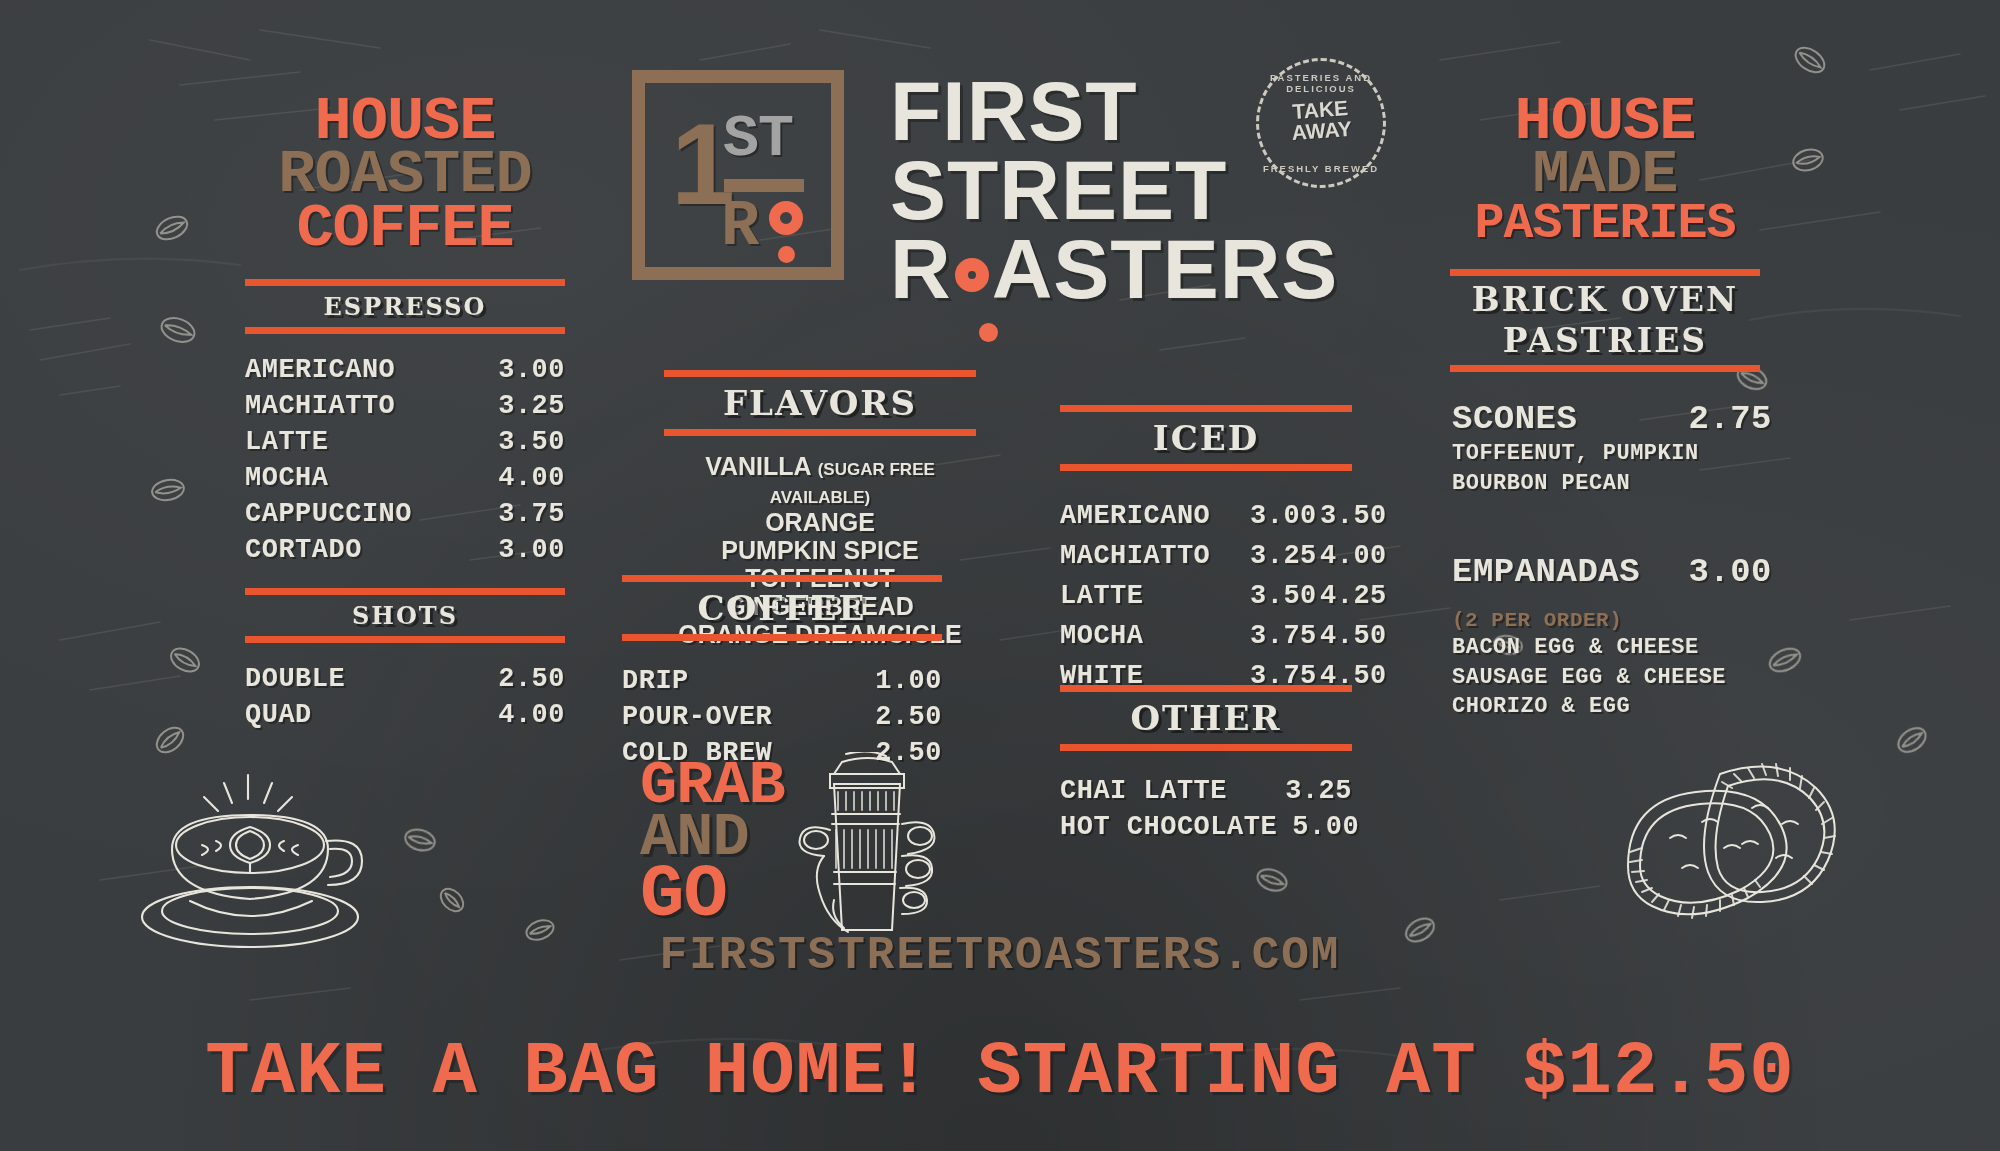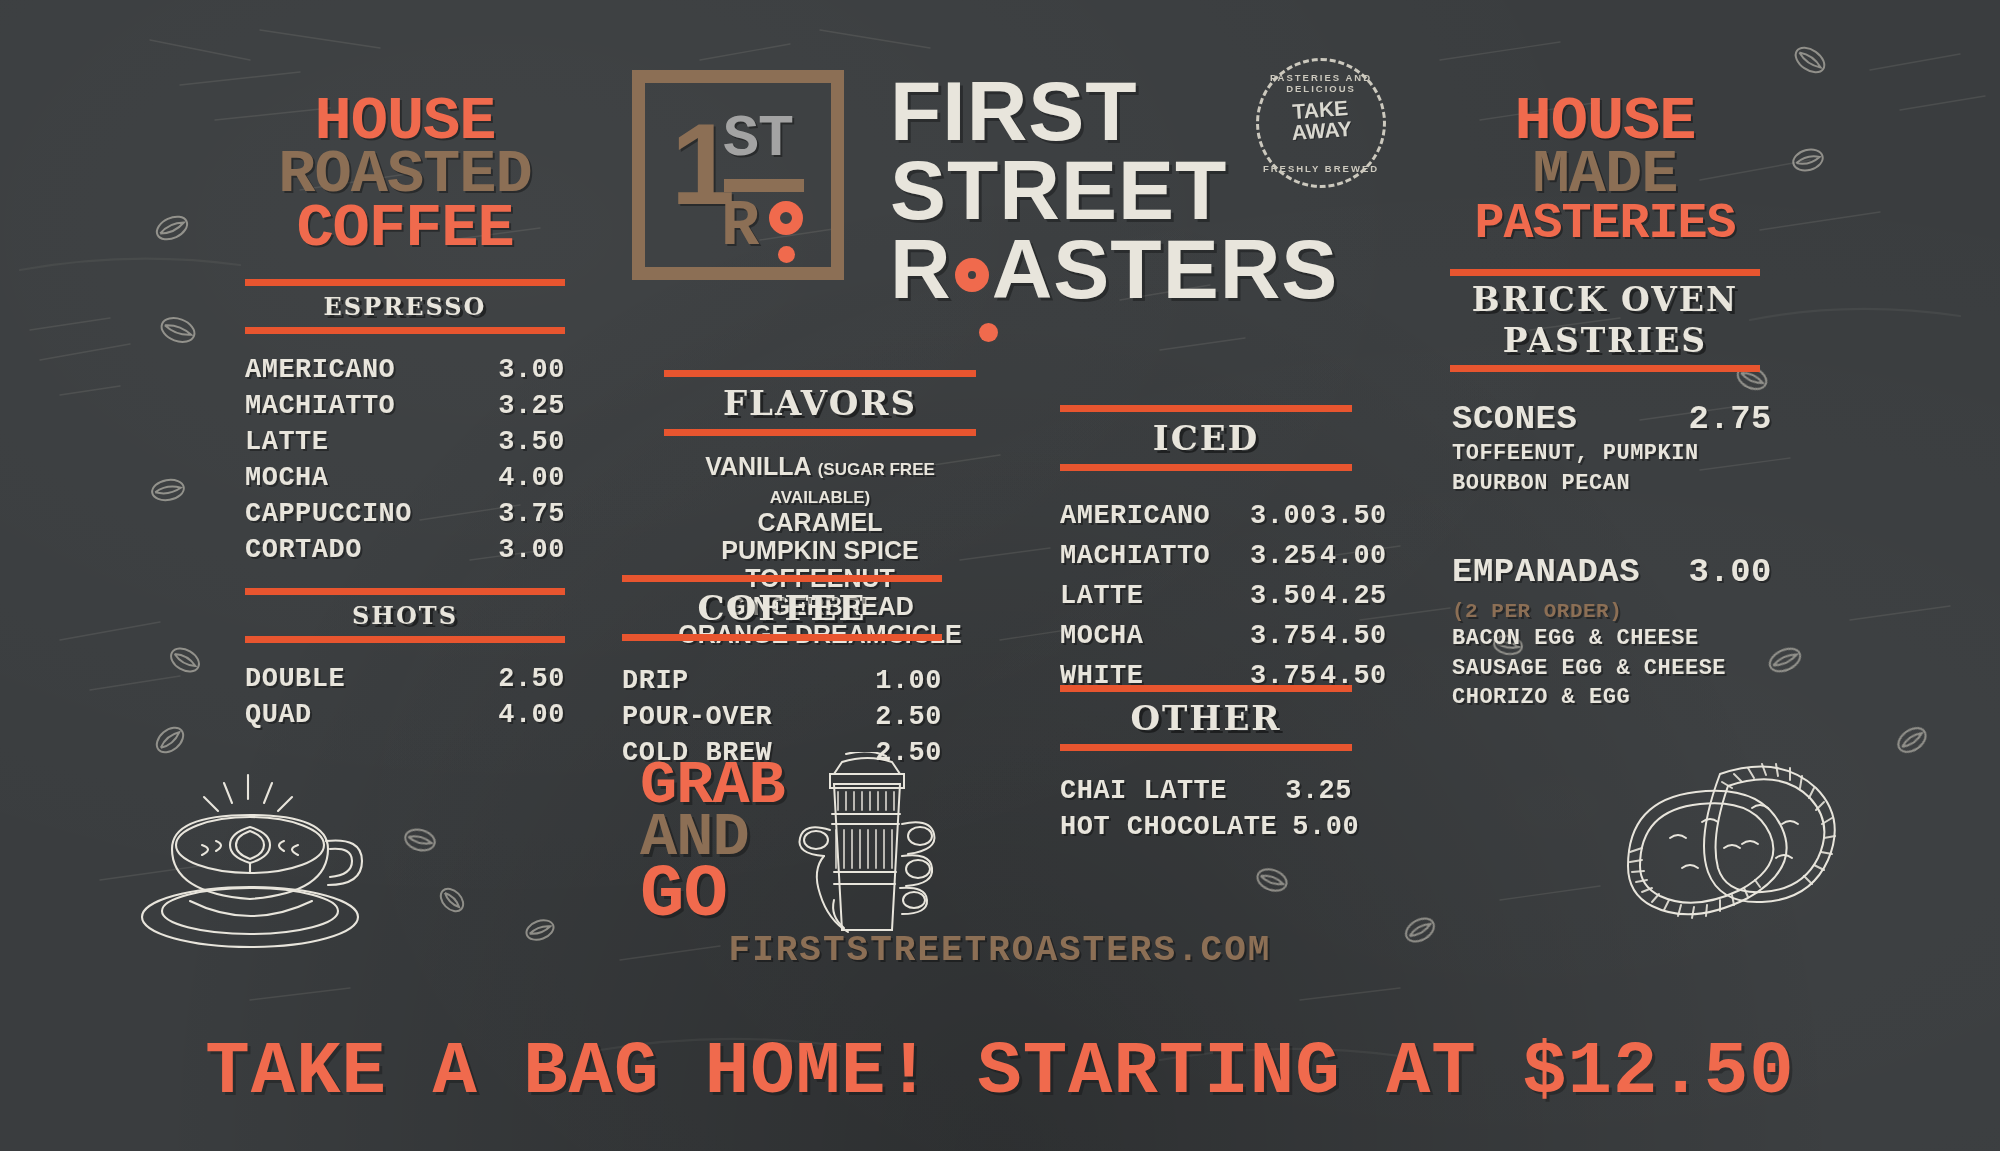--- a/index.html
+++ b/index.html
@@ -155,21 +155,21 @@
 
   
   #grabgo{ position:absolute; left:640px; top:760px; line-height:.84; }
   #grabgo div{ font-size:62px; font-weight:bold; letter-spacing:-1px; text-shadow:3px 3px 0 rgba(0,0,0,.3); }
   #grabgo .g1{ color:#f06a4d; }
   #grabgo .g2{ color:#8c6f55; }
   #grabgo .g3{ color:#f06a4d; font-size:74px; }
 
   #website{
     position:absolute; left:0; right:0; top:930px; text-align:center;
-    font-size:36px; font-weight:bold; color:#8c6f55; letter-spacing:2px;
+    font-size:46px; font-weight:bold; color:#8c6f55; letter-spacing:2px;
   }
 
   
   #iced{ position:absolute; left:1060px; top:405px; width:292px; }
   #iced .slab{ font-size:34px; padding:2px 0 4px; }
   #iced .rows{ margin-top:30px; }
   .row2{ display:flex; align-items:baseline; font-size:27px; margin-bottom:10px; }
   .row2 .nm{ flex:0 0 190px; }
   .row2 .p1{ flex:0 0 62px; text-align:right; }
   .row2 .p2{ flex:0 0 70px; text-align:right; }
@@ -181,21 +181,21 @@
 
   
   #right{ position:absolute; left:1450px; top:95px; width:310px; }
   #right .sec-head{ margin-top:24px; }
   #right .slab{ font-size:33px; line-height:1.08; padding:2px 0 4px; }
 
   #pastry-list{ position:absolute; left:1452px; top:400px; width:320px; }
   .p-hd{ display:flex; align-items:baseline; font-size:34px; font-weight:bold; text-shadow:2px 2px 0 rgba(0,0,0,.35); }
   .p-hd .sp{ flex:1; }
   .p-sub{ font-size:22px; font-weight:bold; line-height:1.25; text-shadow:2px 2px 0 rgba(0,0,0,.35); margin-top:2px; }
-  .p-note{ font-size:21px; font-weight:bold; color:#8c6f55; text-shadow:2px 2px 0 rgba(0,0,0,.35); margin-top:9px; }
+  .p-note{ font-size:21px; font-weight:bold; color:#8c6f55; text-shadow:2px 2px 0 rgba(0,0,0,.35); margin-top:18px; }
   .p-gap{ height:56px; }
 
   
   #banner{
     position:absolute; left:0; right:0; top:1030px; text-align:center;
     font-size:74px; font-weight:bold; color:#f06a4d; letter-spacing:1px;
     text-shadow:3px 3px 0 rgba(0,0,0,.25);
   }
 
   
@@ -420,21 +420,21 @@
   </div>
 
   <div id="flavors">
     <div class="sec-head">
       <div class="rule top"></div>
       <div class="slab">FLAVORS</div>
       <div class="rule bot"></div>
     </div>
     <div class="flv">
       <div><span>VANILLA</span> <span class="sub">(SUGAR FREE AVAILABLE)</span></div>
-      <div>CARAMEL</div>
+      <div>ORANGE</div>
       <div>PUMPKIN SPICE</div>
       <div>TOFFEENUT</div>
       <div>GINGERBREAD</div>
       <div>ORANGE DREAMCICLE</div>
     </div>
   </div>
 
   <div id="coffee">
     <div class="sec-head">
       <div class="rule top"></div>

